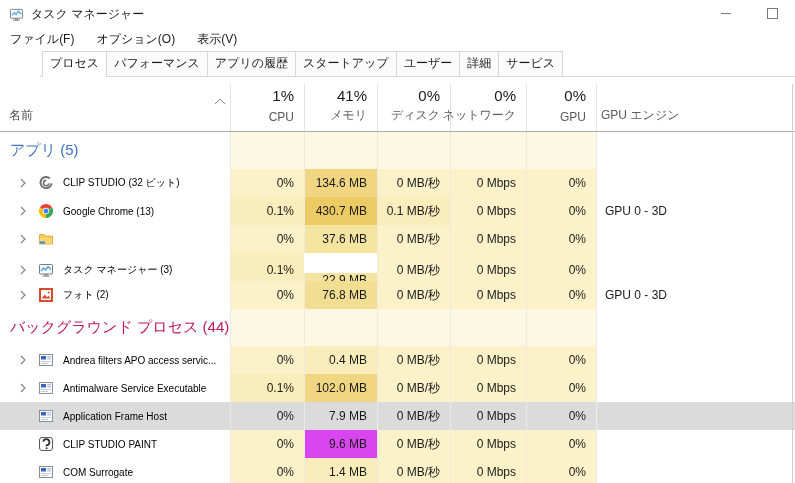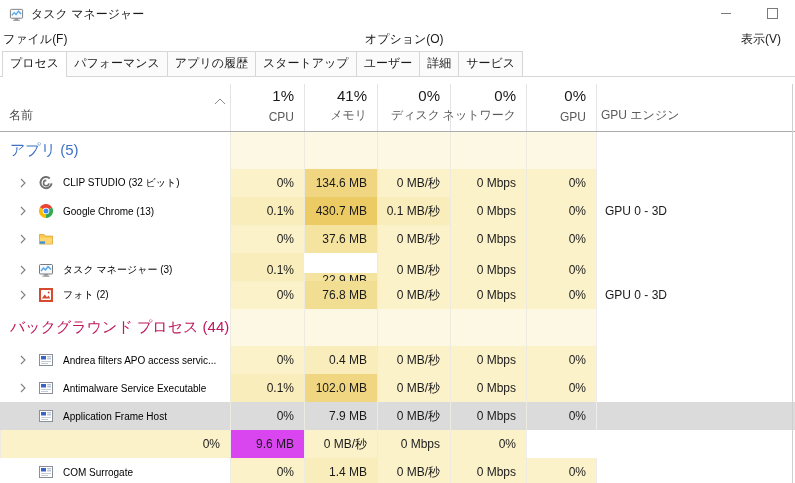--- a/index.html
+++ b/index.html
@@ -7,26 +7,26 @@
   .window{width:795px;height:483px;position:relative;background:#fff;overflow:hidden;}
 
   
   .titlebar{height:28px;display:flex;align-items:center;padding-left:9px;position:relative;}
   .app-icon{width:15px;height:15px;margin-right:7px;flex:0 0 15px;}
   .title-text{font-size:12px;color:#1a1a1a;}
   .caption-buttons{position:absolute;right:0;top:0;height:28px;display:flex;}
   .caption-btn{width:46px;height:28px;display:flex;align-items:center;justify-content:center;background:#fff;border:none;padding:0;cursor:default;}
 
   
-  .menubar{height:22px;display:flex;align-items:center;padding-left:3px;justify-content:space-between;}
+  .menubar{height:22px;display:flex;align-items:center;padding-left:10px;}
   .menu-item{font-size:12px;color:#1a1a1a;padding:2px 8px;margin-right:6px;}
   .menu-item:first-child{padding-left:0;}
 
   
-  .tabbar{height:27px;display:flex;align-items:flex-end;border-bottom:1px solid #D6D6D6;padding-left:2px;box-sizing:border-box;}
+  .tabbar{height:27px;display:flex;align-items:flex-end;border-bottom:1px solid #D6D6D6;padding-left:2px;box-sizing:border-box;margin-left:40px;}
   .tab{font-size:12px;color:#1a1a1a;padding:3px 7px 4px 7px;border:1px solid #D6D6D6;border-bottom:none;background:#FBFBFB;margin-right:-1px;white-space:nowrap;}
   .tab.active{background:#fff;position:relative;margin-bottom:-1px;padding-bottom:5px;z-index:2;}
 
   .tab-gap{height:7px;}
 
   
   .grid-cols{display:grid;grid-template-columns:230px 74px 73px 73px 76px 70px 1fr;}
   .thead{height:48px;border-bottom:1px solid #ABABAB;box-sizing:border-box;position:relative;}
   .th{position:relative;border-left:1px solid #E4E4E4;}
   .th.first{border-left:none;}
@@ -335,20 +335,31 @@
           <span class="pname">Application Frame Host</span>
         </div>
         <div class="vcell">0%</div>
         <div class="vcell">7.9 MB</div>
         <div class="vcell">0 MB/秒</div>
         <div class="vcell">0 Mbps</div>
         <div class="vcell">0%</div>
         <div class="ecell"></div>
       </div>
       <div class="trow grid-cols">
+        <div class="namecell">
+          <span class="chev"></span>
+          <span class="icon16">
+            <svg width="16" height="16" viewBox="0 0 16 16">
+              <rect x="1.5" y="1.5" width="13" height="13" rx="2.5" fill="#fff" stroke="#5A5A5A"></rect>
+              <path d="M5.3 5.6 A3.1 3.1 0 1 1 8.6 9.3 L8.6 10.3" fill="none" stroke="#2F2F2F" stroke-width="1.8"></path>
+              <circle cx="8.6" cy="12.3" r="1" fill="#2F2F2F"></circle>
+            </svg>
+          </span>
+          <span class="pname">CLIP STUDIO PAINT</span>
+        </div>
         <div class="vcell" style="background: rgb(251, 242, 202);">0%</div>
         <div class="vcell" style="background: #d946ef;">9.6 MB</div>
         <div class="vcell" style="background: rgb(251, 242, 202);">0 MB/秒</div>
         <div class="vcell" style="background: rgb(251, 242, 202);">0 Mbps</div>
         <div class="vcell" style="background: rgb(251, 242, 202);">0%</div>
         <div class="ecell"></div>
       </div>
       <div class="trow grid-cols">
         <div class="namecell">
           <span class="chev"></span>

